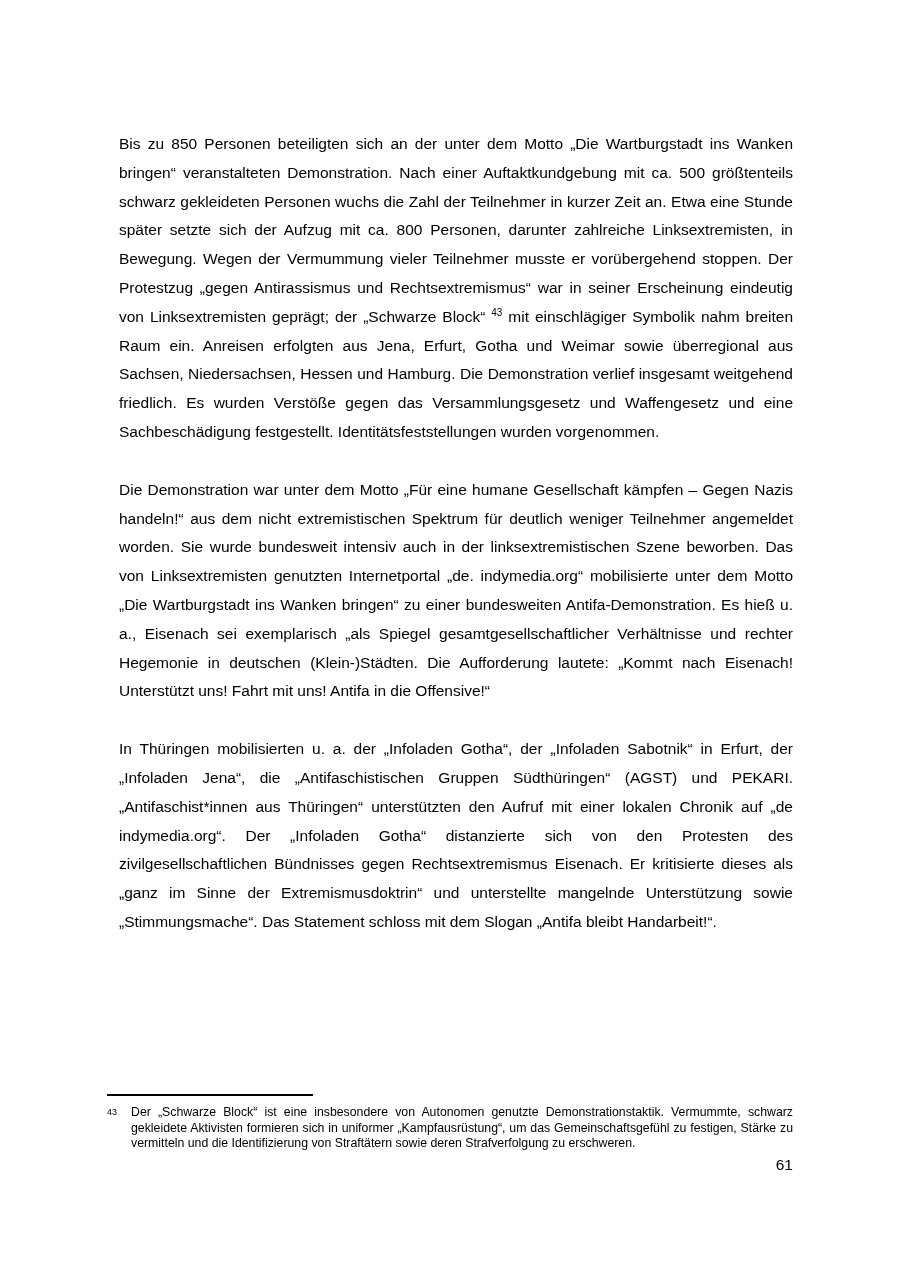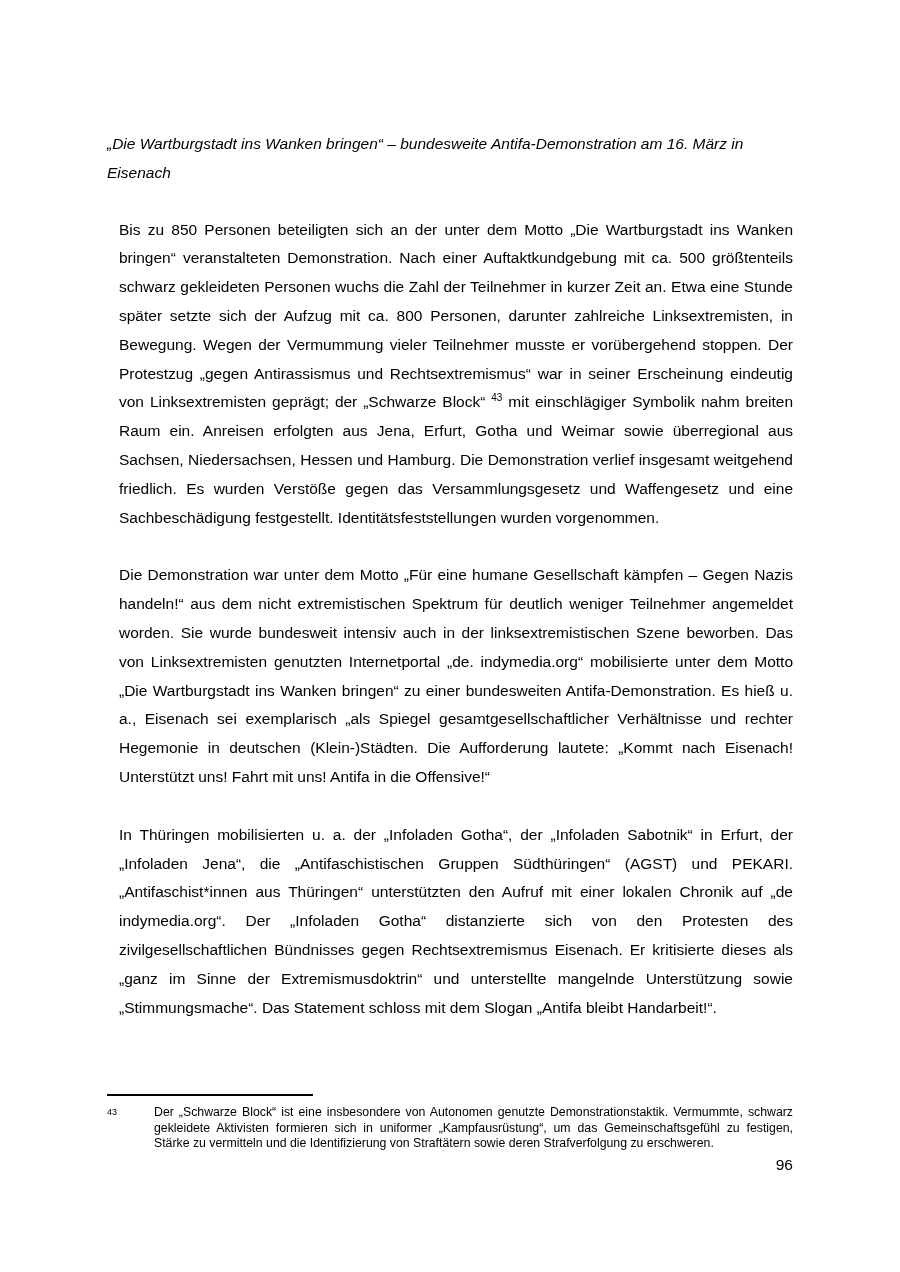--- a/index.html
+++ b/index.html
@@ -61,46 +61,44 @@
     flex: 0 0 24px;
     width: 24px;
     font-size: 9px;
     line-height: 15.6px;
     padding-top: 0;
   }
   .fn-text {
     flex: 1 1 auto;
     text-align: justify;
     hyphens: auto;
-    margin-left: 23px;
     -webkit-hyphens: auto;
   }
   .page-number {
     position: absolute;
     top: 1155px;
     right: 107px;
     font-size: 15.5px;
     line-height: 20px;
     text-align: right;
   }
 </style>
 </head>
 <body>
 
 <main class="content">
-  <h1 class="heading">„Die Wartburgstadt ins Wanken bringen“ – bundesweite Antifa-Demonstration am 16. März in Eisenach</h1>
 
   <p class="para"><span>Bis zu 850 Personen beteiligten sich an der unter dem Motto „Die Wartburgstadt ins Wanken bringen“ veranstalteten Demonstration. Nach einer Auftaktkundgebung mit ca. 500 größtenteils schwarz gekleideten Personen wuchs die Zahl der Teilnehmer in kurzer Zeit an. Etwa eine Stunde später setzte sich der Aufzug mit ca. 800 Personen, darunter zahlreiche Linksextremisten, in Bewegung. Wegen der Vermummung vieler Teilnehmer musste er vorübergehend stoppen. Der Protestzug „gegen Antirassismus und Rechtsextremismus“ war in seiner Erscheinung eindeutig von Linksextremisten geprägt; der „Schwarze Block“ </span><sup class="fnref">43</sup><span> mit einschlägiger Symbolik nahm breiten Raum ein. Anreisen erfolgten aus Jena, Erfurt, Gotha und Weimar sowie überregional aus Sachsen, Niedersachsen, Hessen und Hamburg. Die Demonstration verlief insgesamt weitgehend friedlich. Es wurden Verstöße gegen das Versammlungsgesetz und Waffengesetz und eine Sachbeschädigung festgestellt. Identitätsfeststellungen wurden vorgenommen.</span></p>
 
   <p class="para">Die Demonstration war unter dem Motto „Für eine humane Gesellschaft kämpfen – Gegen Nazis handeln!“ aus dem nicht extremistischen Spektrum für deutlich weniger Teilnehmer angemeldet worden. Sie wurde bundesweit intensiv auch in der linksextremistischen Szene beworben. Das von Linksextremisten genutzten Internetportal „de. indymedia.org“ mobilisierte unter dem Motto „Die Wartburgstadt ins Wanken bringen“ zu einer bundesweiten Antifa-Demonstration. Es hieß u. a., Eisenach sei exemplarisch „als Spiegel gesamtgesellschaftlicher Verhältnisse und rechter Hegemonie in deutschen (Klein-)Städten. Die Aufforderung lautete: „Kommt nach Eisenach! Unterstützt uns! Fahrt mit uns! Antifa in die Offensive!“</p>
 
   <p class="para">In Thüringen mobilisierten u. a. der „Infoladen Gotha“, der „Infoladen Sabotnik“ in Erfurt, der „Infoladen Jena“, die „Antifaschistischen Gruppen Südthüringen“ (AGST) und PEKARI. „Antifaschist*innen aus Thüringen“ unterstützten den Aufruf mit einer lokalen Chronik auf „de indymedia.org“. Der „Infoladen Gotha“ distanzierte sich von den Protesten des zivilgesellschaftlichen Bündnisses gegen Rechtsextremismus Eisenach. Er kritisierte dieses als „ganz im Sinne der Extremismusdoktrin“ und unterstellte mangelnde Unterstützung sowie „Stimmungsmache“. Das Statement schloss mit dem Slogan „Antifa bleibt Handarbeit!“.</p>
 </main>
 
 <div class="footnote-area">
   <div class="footnote-rule"></div>
   <div class="footnote">
     <span class="fn-num">43</span>
     <span class="fn-text">Der „Schwarze Block“ ist eine insbesondere von Autonomen genutzte Demonstrationstaktik. Vermummte, schwarz gekleidete Aktivisten formieren sich in uniformer „Kampfausrüstung“, um das Gemeinschaftsgefühl zu festigen, Stärke zu vermitteln und die Identifizierung von Straftätern sowie deren Strafverfolgung zu erschweren.</span>
   </div>
 </div>
 
-<div class="page-number">96</div>
+<div class="page-number">61</div>
 
 </body></html>

